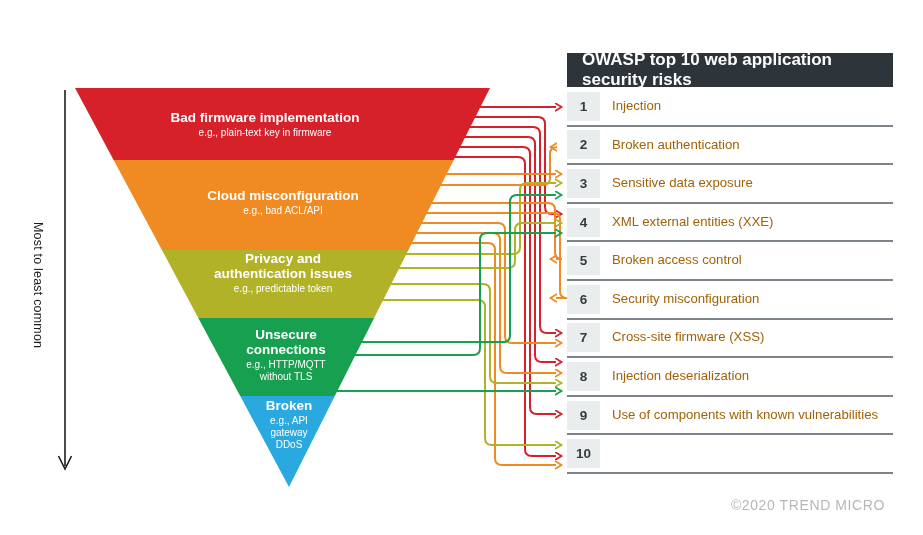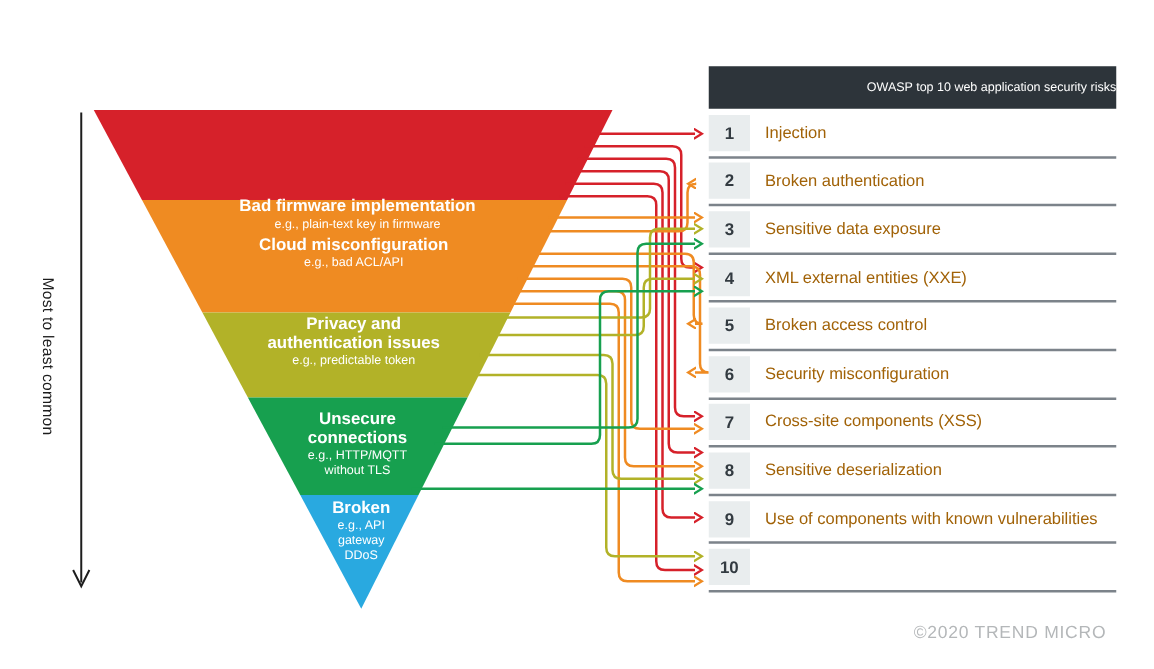--- a/index.html
+++ b/index.html
@@ -12,21 +12,21 @@
   .layer-title{font-weight:bold;font-size:13.5px;line-height:1.12;white-space:pre-line;}
   .layer-subtitle{font-size:10px;line-height:1.22;white-space:pre-line;margin-top:2px;}
   .axis-label{
     position:absolute;left:31px;top:200px;height:170px;
     writing-mode:vertical-rl;font-size:12.5px;color:#1d1d1d;
     display:flex;align-items:center;justify-content:center;letter-spacing:0.2px;
   }
   .owasp-table{position:absolute;left:567px;top:53px;width:326px;}
   .table-header{
     height:34px;display:flex;align-items:center;padding-left:15px;
-    color:#ffffff;font-weight:normal;font-size:10px;box-sizing:border-box;justify-content:flex-end;
+    color:#ffffff;font-weight:bold;font-size:17px;box-sizing:border-box;justify-content:flex-end;
   }
   .rows{margin-top:1px;}
   .risk-row{
     height:38.6px;display:flex;align-items:center;
     border-bottom:2px solid #7c838a;box-sizing:border-box;
   }
   .risk-num{
     width:33px;height:29px;background:#e9edee;color:#333b41;
     font-weight:bold;font-size:13.5px;display:flex;align-items:center;justify-content:center;
     flex:0 0 33px;
@@ -89,21 +89,21 @@
       <path d="M 398.37584 254 L 513 254 Q 520 254 520 247 L 520 190 Q 520 183 527 183 L 556 183" fill="none" stroke="#b2b228" stroke-width="2" marker-end="url(#ah-olive)"></path>
       <path d="M 391.3232 268 L 508 268 Q 515 268 515 261 L 515 230 Q 515 223 522 223 L 556 223" fill="none" stroke="#b2b228" stroke-width="2" marker-end="url(#ah-olive)"></path>
       <path d="M 383.26304 284 L 483 284 Q 490 284 490 291 L 490 376 Q 490 383 497 383 L 556 383" fill="none" stroke="#b2b228" stroke-width="2" marker-end="url(#ah-olive)"></path>
       <path d="M 375.20288 300 L 478 300 Q 485 300 485 307 L 485 438 Q 485 445 492 445 L 556 445" fill="none" stroke="#b2b228" stroke-width="2" marker-end="url(#ah-olive)"></path>
       <path d="M 354.04496 342 L 503 342 Q 510 342 510 335 L 510 202 Q 510 195 517 195 L 556 195" fill="none" stroke="#17a04f" stroke-width="2" marker-end="url(#ah-green)"></path>
       <path d="M 347.49608 355 L 473 355 Q 480 355 480 348 L 480 240 Q 480 233 487 233 L 556 233" fill="none" stroke="#17a04f" stroke-width="2" marker-end="url(#ah-green)"></path>
       <path d="M 329.36072 391 L 556 391" fill="none" stroke="#17a04f" stroke-width="2" marker-end="url(#ah-green)"></path>
     </g>
 </svg>
 
-<div class="layer-label" style="left:146px;top:110px;width:280px;margin-top:47px;">
+<div class="layer-label" style="left:125px;top:110px;width:280px;">
   <div class="layer-title">Bad firmware implementation</div>
   <div class="layer-subtitle">e.g., plain-text key in firmware</div>
 </div>
 <div class="layer-label" style="left:158px;top:188px;width:250px;">
   <div class="layer-title">Cloud misconfiguration</div>
   <div class="layer-subtitle">e.g., bad ACL/API</div>
 </div>
 <div class="layer-label" style="left:163px;top:251px;width:240px;">
   <div class="layer-title">Privacy and
 authentication issues</div>
@@ -148,25 +148,25 @@
     <div class="risk-row">
       <div class="risk-num">5</div>
       <div class="risk-label">Broken access control</div>
     </div>
     <div class="risk-row">
       <div class="risk-num">6</div>
       <div class="risk-label">Security misconfiguration</div>
     </div>
     <div class="risk-row">
       <div class="risk-num">7</div>
-      <div class="risk-label">Cross-site components (XSS)</div>
+      <div class="risk-label">Cross-site firmware (XSS)</div>
     </div>
     <div class="risk-row">
       <div class="risk-num">8</div>
-      <div class="risk-label">Sensitive deserialization</div>
+      <div class="risk-label">Injection deserialization</div>
     </div>
     <div class="risk-row">
       <div class="risk-num">9</div>
       <div class="risk-label">Use of components with known vulnerabilities</div>
     </div>
     <div class="risk-row">
       <div class="risk-num">10</div>
     </div>
   </div>
 </div>

